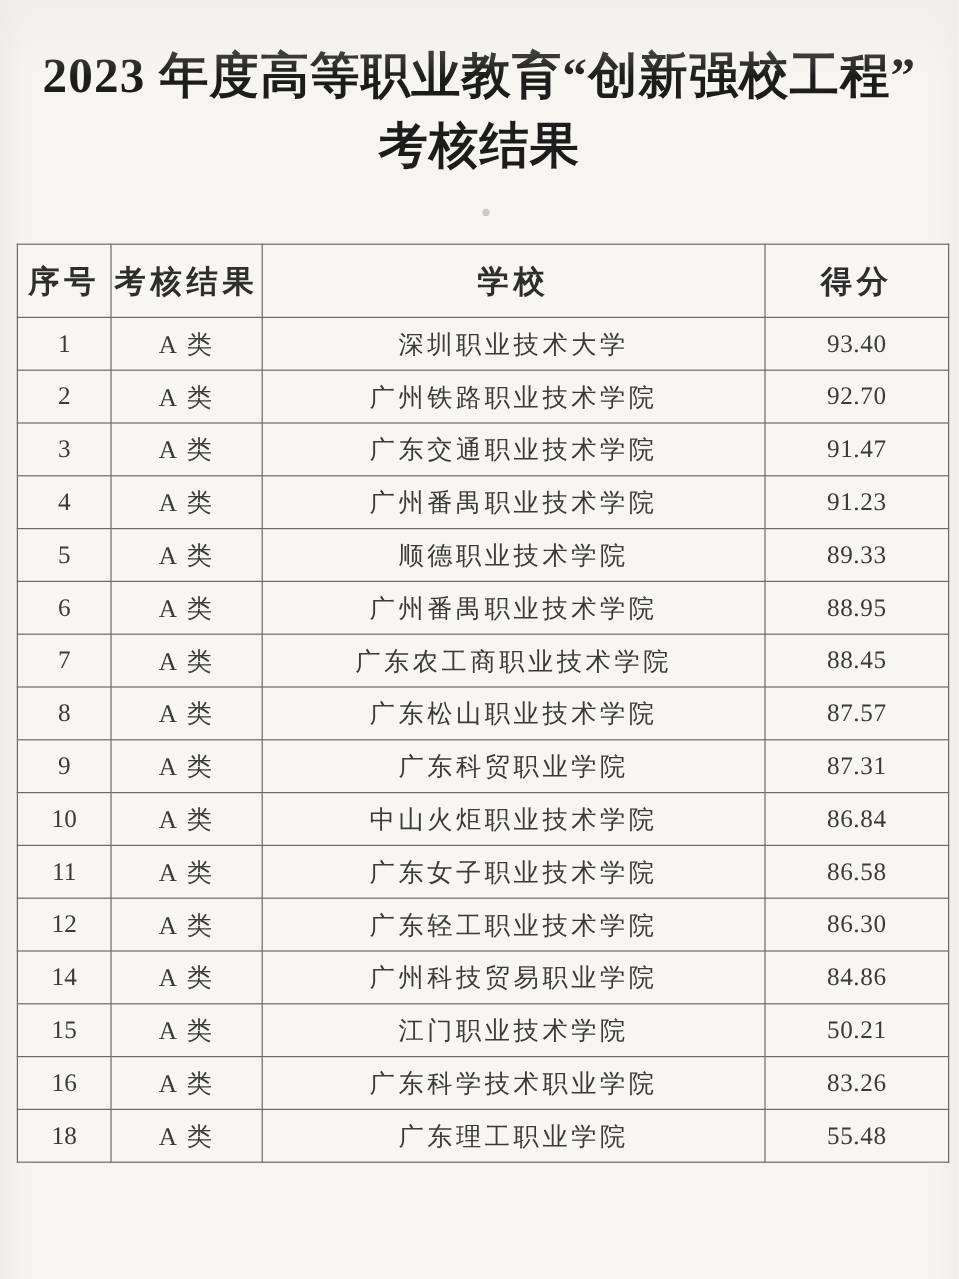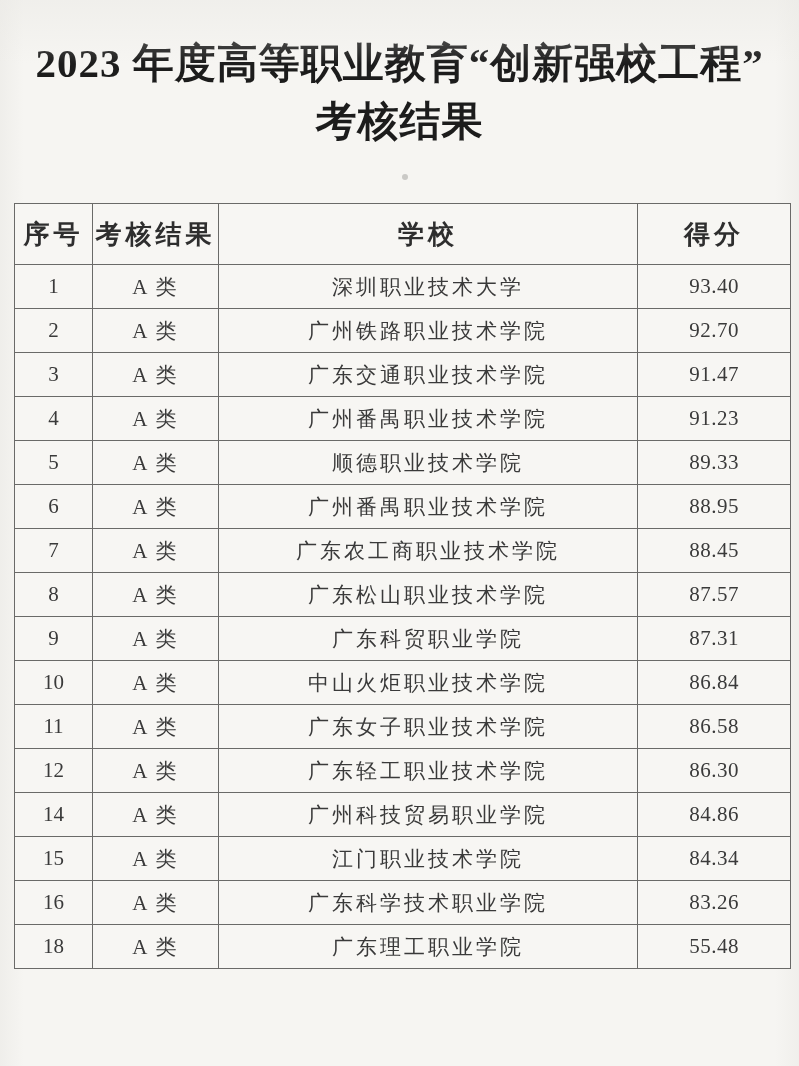--- a/index.html
+++ b/index.html
@@ -203,21 +203,21 @@
       <tr>
         <td class="cell-no">14</td>
         <td class="cell-cat">A 类</td>
         <td class="cell-school">广州科技贸易职业学院</td>
         <td class="cell-score">84.86</td>
       </tr>
       <tr>
         <td class="cell-no">15</td>
         <td class="cell-cat">A 类</td>
         <td class="cell-school">江门职业技术学院</td>
-        <td class="cell-score">84.34</td>
+        <td class="cell-score">50.21</td>
       </tr>
       <tr>
         <td class="cell-no">16</td>
         <td class="cell-cat">A 类</td>
         <td class="cell-school">广东科学技术职业学院</td>
         <td class="cell-score">83.26</td>
       </tr>
       <tr>
         <td class="cell-no">18</td>
         <td class="cell-cat">A 类</td>

